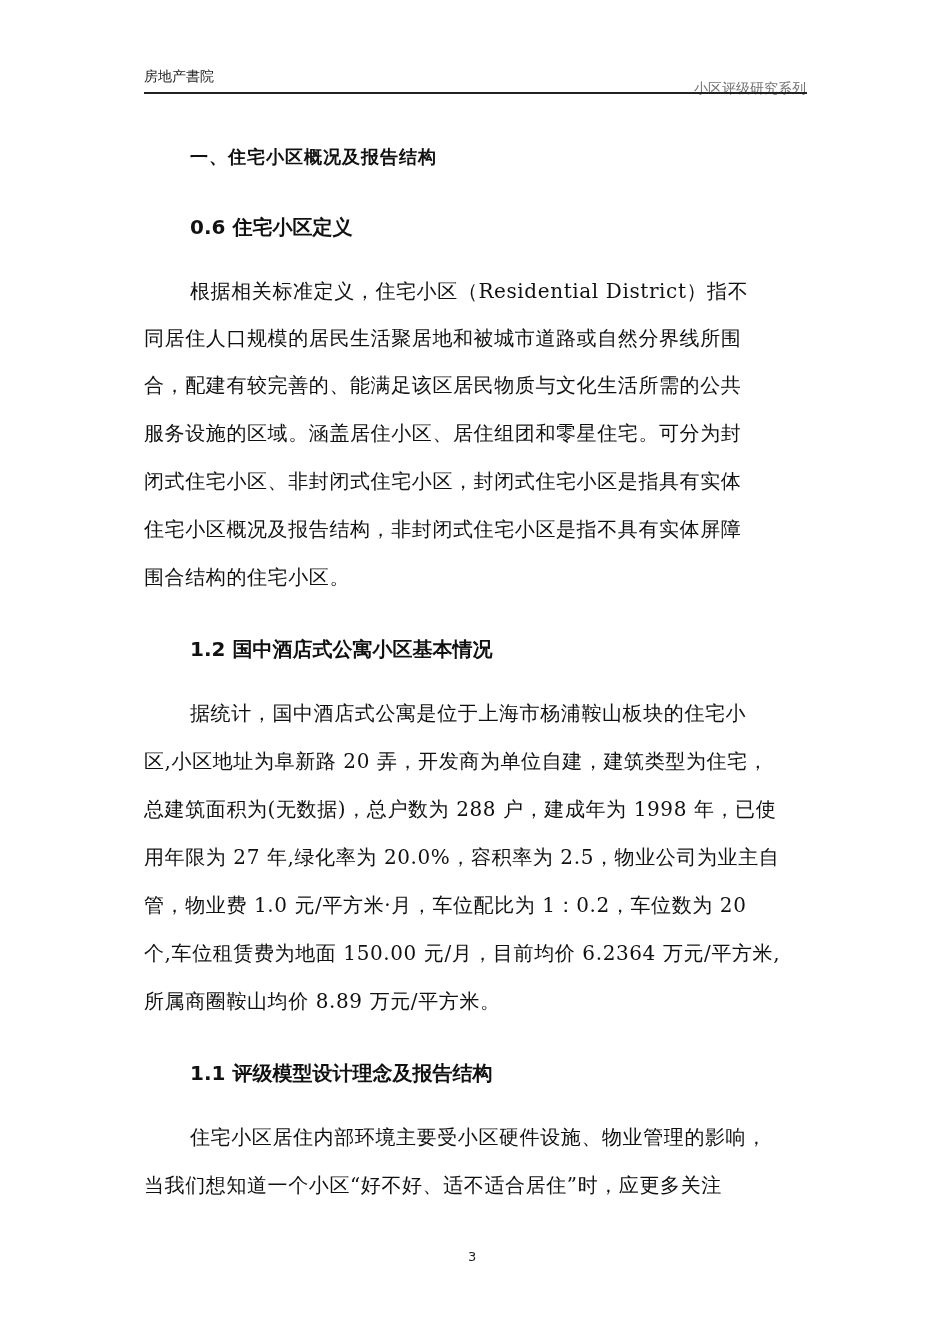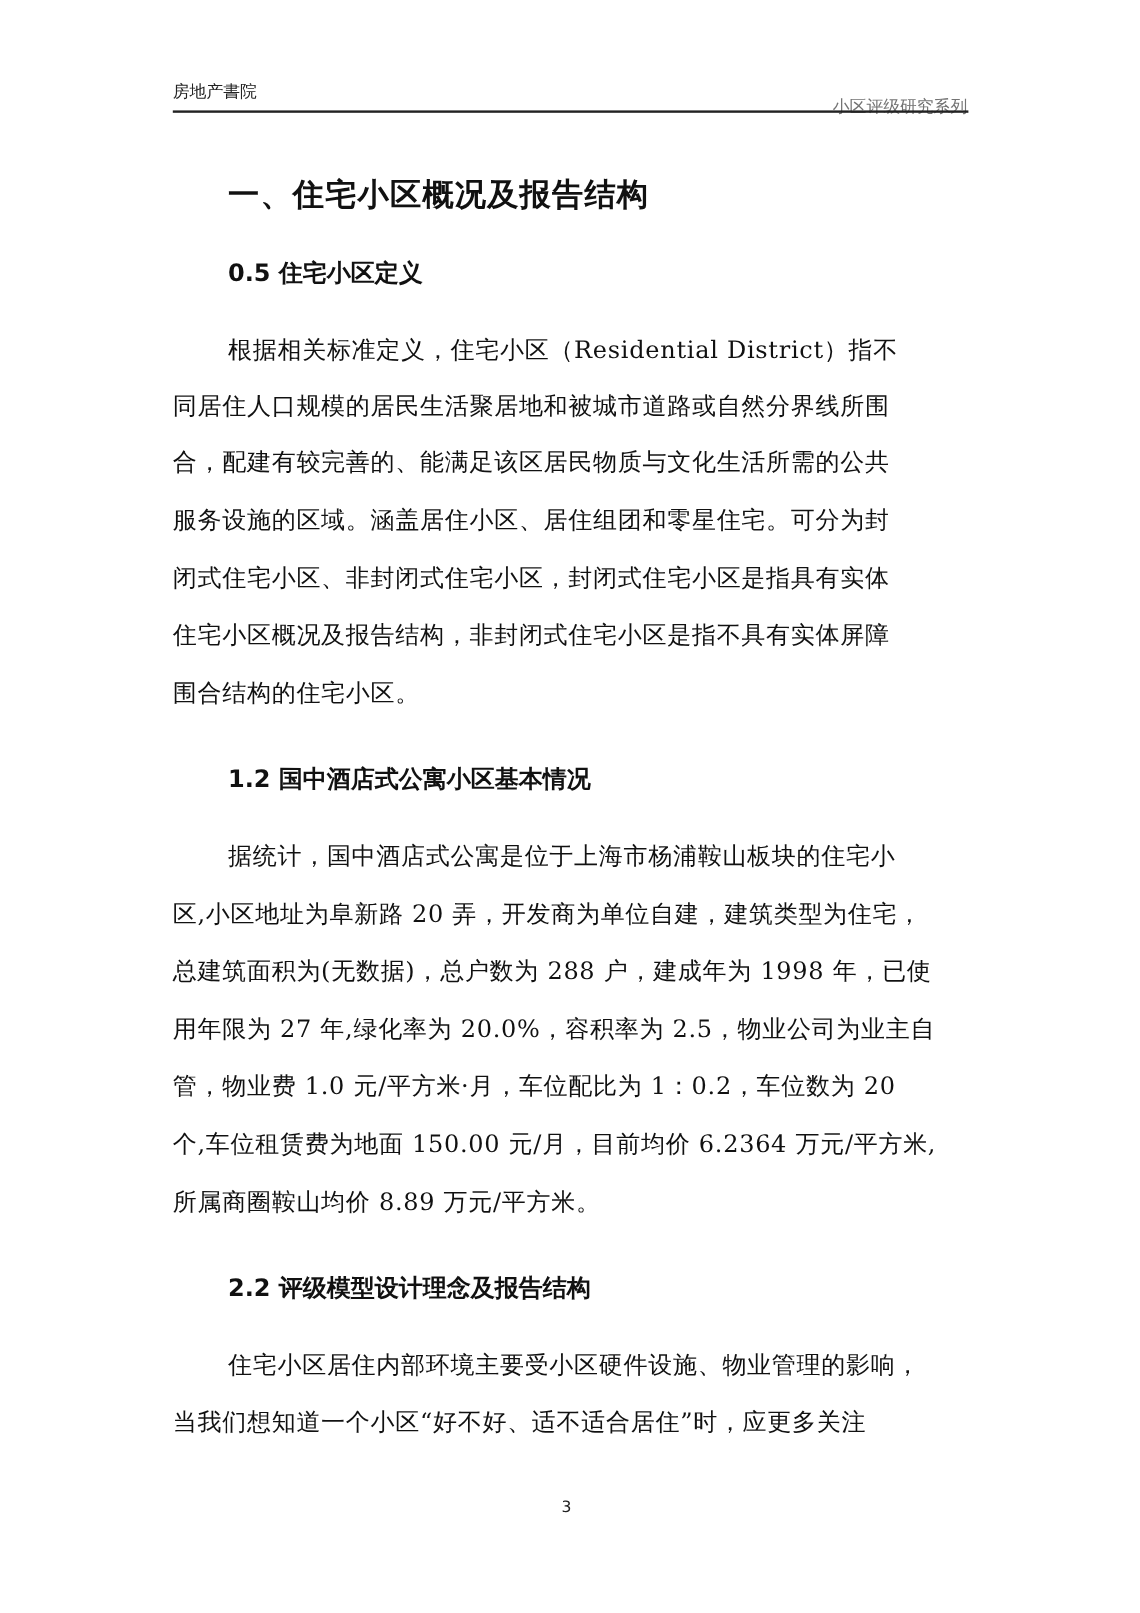--- a/index.html
+++ b/index.html
@@ -3,57 +3,57 @@
   <meta charset="utf-8">
   <style>
     html, body { margin: 0; padding: 0; background: #ffffff; }
     body { width: 950px; height: 1344px; position: relative; overflow: hidden;
            font-family: "DejaVu Serif", "Liberation Serif", serif; color: #111; }
     .page { position: absolute; left: 0; top: 0; width: 950px; height: 1344px; background: #fff; }
     .header { position: absolute; left: 144px; top: 68px; width: 662px; height: 22px; }
     .header-left { position: absolute; left: 0; top: 0; font-family: "DejaVu Sans", "Liberation Sans", sans-serif; font-size: 14px; color: #222; }
     .header-right { position: absolute; right: 0; top: 12px; font-family: "DejaVu Sans", "Liberation Sans", sans-serif; font-size: 14px; color: #737373; }
     .header-rule { position: absolute; left: 144px; top: 92px; width: 663px; height: 2px; background: #222; }
-    .h1 { position: absolute; left: 190px; top: 145px; font-size: 26px; font-weight: bold; letter-spacing: 1px;
+    .h1 { position: absolute; left: 190px; top: 145px; font-size: 18px; font-weight: bold; letter-spacing: 1px;
           font-family: "DejaVu Sans", "Liberation Sans", sans-serif; }
     .h2 { position: absolute; left: 190px; font-size: 20px; font-weight: bold;
           font-family: "DejaVu Sans", "Liberation Sans", sans-serif; }
     .line { position: absolute; font-size: 20px; white-space: nowrap; letter-spacing: 0.6px; }
     .page-number { position: absolute; left: 468px; top: 1249px; font-size: 13px;
                    font-family: "DejaVu Sans", "Liberation Sans", sans-serif; color: #222; }
   </style>
 </head>
 <body>
 
 <div class="page">
 
   <div class="header">
     <span class="header-left">房地产書院</span>
     <span class="header-right">小区评级研究系列</span>
   </div>
   <div class="header-rule"></div>
 
   <div class="h1">一、住宅小区概况及报告结构</div>
 
-  <div class="h2" style="top:214px">0.5 住宅小区定义</div>
+  <div class="h2" style="top:214px">0.6 住宅小区定义</div>
   <div class="line" style="left:144px; top:325px">同居住人口规模的居民生活聚居地和被城市道路或自然分界线所围</div>
   <div class="line" style="left:190px; top:278px">根据相关标准定义，住宅小区（Residential District）指不</div>
   <div class="line" style="left:144px; top:372px">合，配建有较完善的、能满足该区居民物质与文化生活所需的公共</div>
   <div class="line" style="left:144px; top:420px">服务设施的区域。涵盖居住小区、居住组团和零星住宅。可分为封</div>
   <div class="line" style="left:144px; top:468px">闭式住宅小区、非封闭式住宅小区，封闭式住宅小区是指具有实体</div>
   <div class="line" style="left:144px; top:516px">住宅小区概况及报告结构，非封闭式住宅小区是指不具有实体屏障</div>
   <div class="line" style="left:144px; top:564px">围合结构的住宅小区。</div>
 
   <div class="h2" style="top:636px">1.2 国中酒店式公寓小区基本情况</div>
   <div class="line" style="left:190px; top:700px">据统计，国中酒店式公寓是位于上海市杨浦鞍山板块的住宅小</div>
   <div class="line" style="left:144px; top:748px">区,小区地址为阜新路 20 弄，开发商为单位自建，建筑类型为住宅，</div>
   <div class="line" style="left:144px; top:796px">总建筑面积为(无数据)，总户数为 288 户，建成年为 1998 年，已使</div>
   <div class="line" style="left:144px; top:844px">用年限为 27 年,绿化率为 20.0%，容积率为 2.5，物业公司为业主自</div>
   <div class="line" style="left:144px; top:892px">管，物业费 1.0 元/平方米·月，车位配比为 1：0.2，车位数为 20</div>
   <div class="line" style="left:144px; top:940px">个,车位租赁费为地面 150.00 元/月，目前均价 6.2364 万元/平方米,</div>
   <div class="line" style="left:144px; top:988px">所属商圈鞍山均价 8.89 万元/平方米。</div>
 
-  <div class="h2" style="top:1060px">2.2 评级模型设计理念及报告结构</div>
+  <div class="h2" style="top:1060px">1.1 评级模型设计理念及报告结构</div>
   <div class="line" style="left:190px; top:1124px">住宅小区居住内部环境主要受小区硬件设施、物业管理的影响，</div>
   <div class="line" style="left:144px; top:1172px">当我们想知道一个小区“好不好、适不适合居住”时，应更多关注</div>
 
   <div class="page-number">3</div>
 </div>
 
 </body></html>

